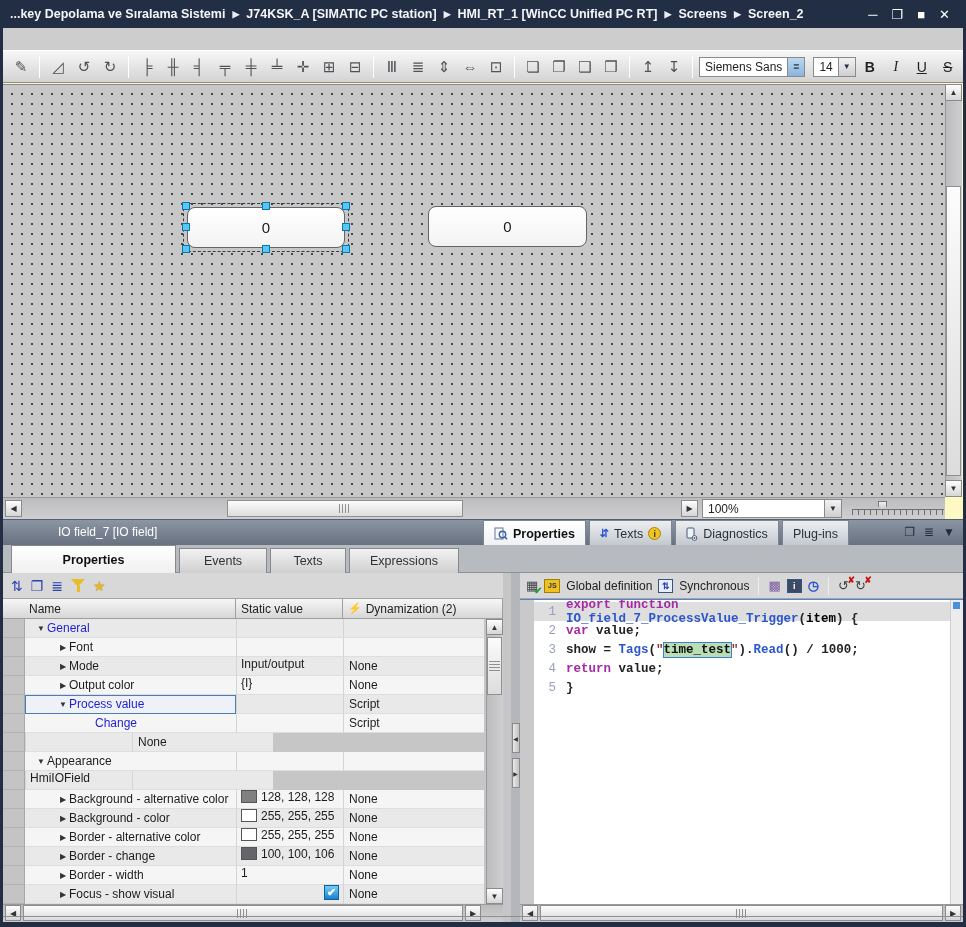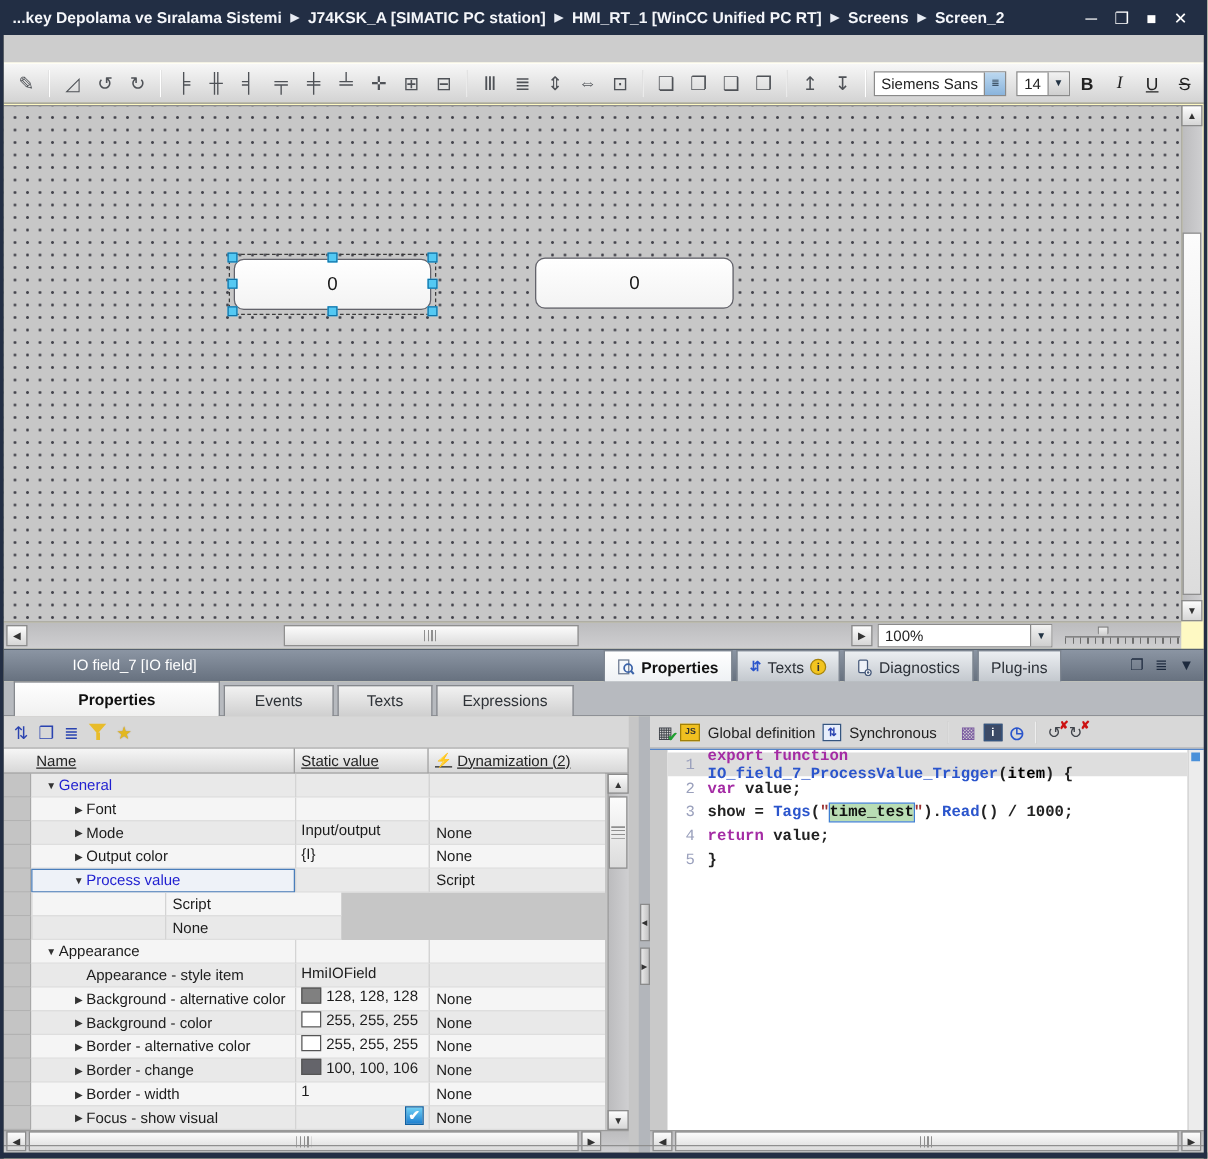--- a/index.html
+++ b/index.html
@@ -101,21 +101,21 @@
   .picn { font-size:14px; color:#2a43b0; }
   .gold { color:#e3b820; text-shadow:0 0 1px #987; }
   .funnel { position:relative; width:14px; height:13px; }
   .funnel::before { content:""; position:absolute; left:0; top:0; border-left:7px solid transparent;
                     border-right:7px solid transparent; border-top:8px solid #e8bc2a; }
   .funnel::after { content:""; position:absolute; left:5.5px; top:7px; width:3px; height:6px; background:#e8bc2a; }
 
   .thead { position:absolute; left:0; top:26px; width:500px; height:20px; }
   .thcell { position:absolute; top:0; height:20px; background:linear-gradient(#f6f6f6,#d7d7d7);
             border-right:1px solid #9f9f9f; border-bottom:1px solid #9f9f9f; font-size:12px; color:#222;
-            display:flex; align-items:center; padding:0 5px; gap:4px;text-decoration:underline; }
+            display:flex; align-items:center; padding:0 5px; gap:4px; }
   .bolt { color:#d9a81a; font-size:11px; }
 
   .trows { position:absolute; left:0; top:46px; width:481px; }
   .trow { position:relative; height:19px; display:flex; font-size:12px; color:#1c1c1c; }
   .trow.alt .tname,.trow.alt .tstatic,.trow.alt .tdyn { background:#e9e9e9; }
   .trow:not(.alt) .tname,.trow:not(.alt) .tstatic,.trow:not(.alt) .tdyn { background:#f5f5f5; }
   .tgut { width:22px; background:#c4c4c4; border-bottom:1px solid #b2b2b2; border-right:1px solid #a8a8a8; }
   .tname { width:211px; display:flex; align-items:center; border-bottom:1px solid #dedede; position:relative; }
   .tstatic { width:107px; display:flex; align-items:flex-start; gap:4px; padding:0 4px; border-bottom:1px solid #dedede; border-left:1px solid #d4d4d4; }
   .tdyn { width:141px; display:flex; align-items:center; padding:0 5px; border-bottom:1px solid #dedede; border-left:1px solid #d4d4d4; }
@@ -391,43 +391,43 @@
           <div class="tgut"></div>
           <div class="tname sel" style="padding-left: 32px;">
             <span class="twist">▼</span>
             <span class="blue-lbl">Process value</span>
           </div>
           <div class="tstatic"></div>
           <div class="tdyn">Script</div>
         </div>
         <div class="trow">
           <div class="tgut"></div>
+          <div class="tname" style="padding-left: 58px;">
+            <span class="twist"></span>
+            <span class="blue-lbl">Change</span>
+          </div>
           <div class="tstatic"></div>
           <div class="tdyn">Script</div>
         </div>
         <div class="trow alt">
           <div class="tgut"></div>
           <div class="tstatic"></div>
           <div class="tdyn">None</div>
         </div>
         <div class="trow">
           <div class="tgut"></div>
           <div class="tname" style="padding-left: 10px;">
             <span class="twist">▼</span>
             <span>Appearance</span>
           </div>
           <div class="tstatic"></div>
           <div class="tdyn"></div>
         </div>
         <div class="trow alt">
           <div class="tgut"></div>
-          <div class="tname" style="padding-left: 32px;">
-            <span class="twist"></span>
-            <span>Appearance - style item</span>
-          </div>
           <div class="tstatic">
             <span>HmiIOField</span>
           </div>
           <div class="tdyn"></div>
         </div>
         <div class="trow">
           <div class="tgut"></div>
           <div class="tname" style="padding-left: 32px;">
             <span class="twist">▶</span>
             <span>Background - alternative color</span>

